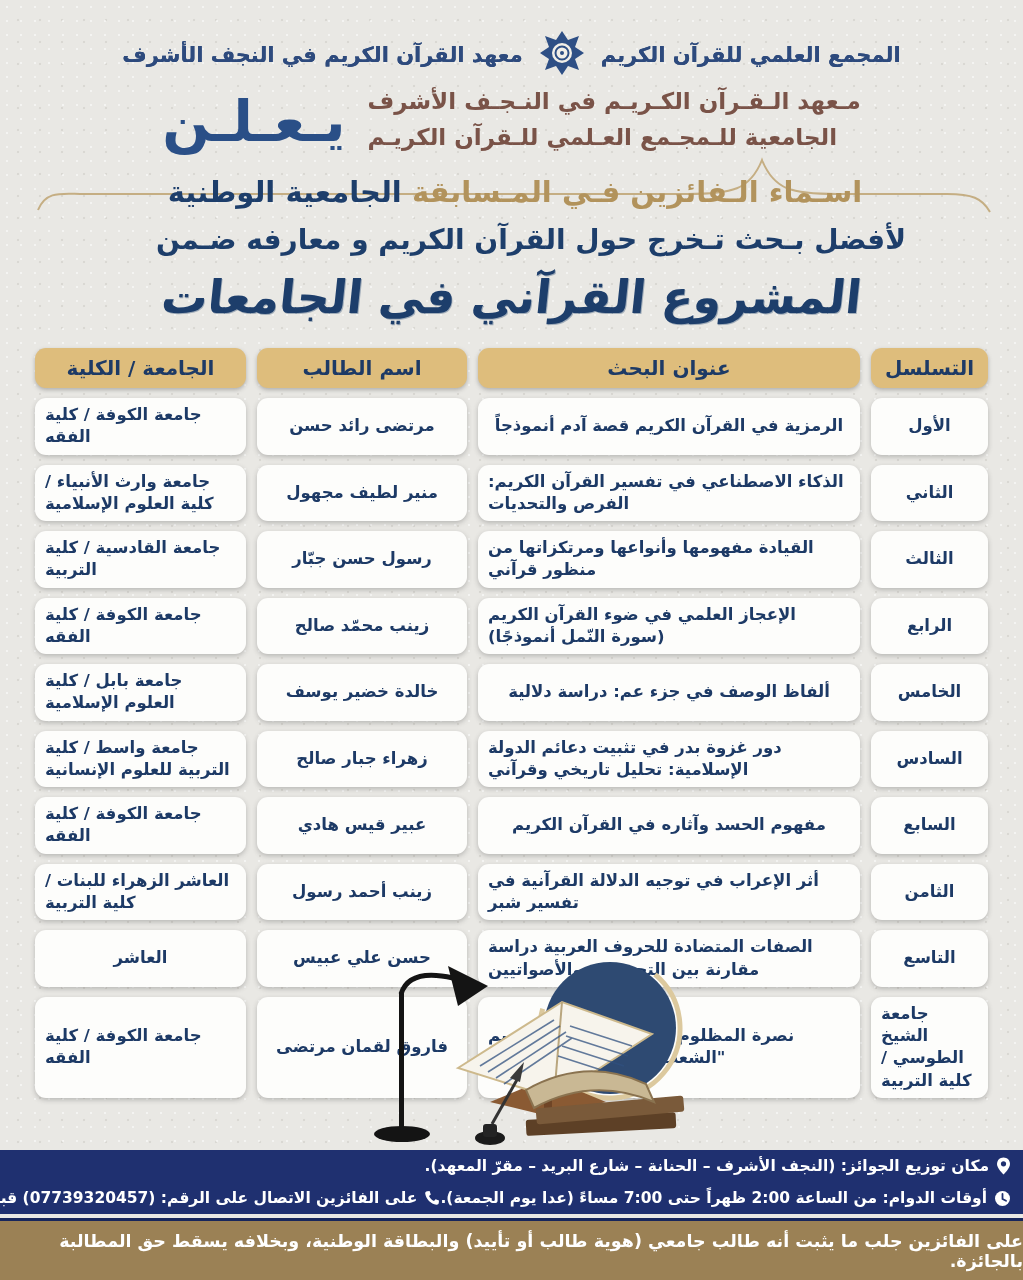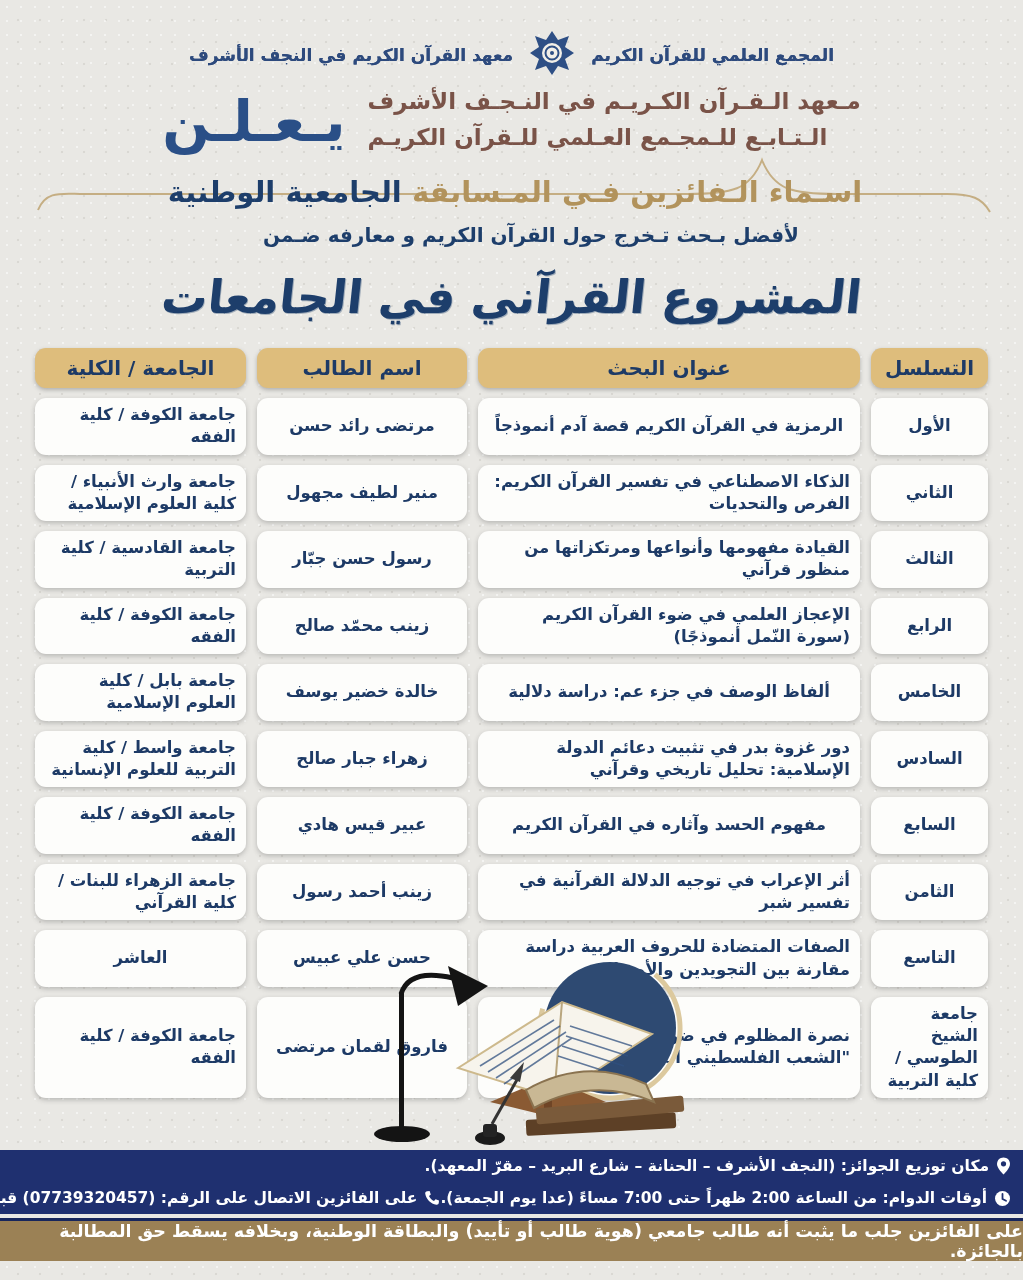--- a/index.html
+++ b/index.html
@@ -13,55 +13,55 @@
       radial-gradient(rgba(170,168,160,.25) 1px, transparent 1.6px);
     background-size:14px 14px, 22px 22px;
     background-position:0 0, 7px 9px;
   }
   
   .logo-row{
     position:absolute; top:30px; left:0; right:0;
     display:flex; justify-content:center; align-items:center; gap:16px;
   }
   .callig-logo{
-    color:#2d4a7d; font-weight:bold; font-size:17px;
+    color:#2d4a7d; font-weight:bold; font-size:21px;
     text-shadow:0 0 .4px #2d4a7d; letter-spacing:-.5px;
   }
   .announce-row{
     position:absolute; top:84px; left:0; right:0;
     display:flex; justify-content:center; align-items:center; gap:22px;
   }
   .announce-word{
     color:#2a4f87; font-size:56px; font-weight:900; line-height:1;
     padding-top:4px;
   }
   .institute-lines{ text-align:left; color:#7a5348; font-weight:bold;
     font-size:23px; line-height:1.55; }
   .brace{ position:absolute; top:148px; right:28px; }
   
   .title-block{ position:absolute; top:172px; left:7px; right:0; text-align:center; }
   .title-l1{ font-size:29px; font-weight:900; line-height:1.4; }
   .title-gold{ color:#b2935c; }
   .title-navy{ color:#1d3e6b; }
-  .title-l2{ font-size:20px; font-weight:900; color:#1d3e6b; margin-top:10px;margin-left:32px; }
+  .title-l2{ font-size:28px; font-weight:900; color:#1d3e6b; margin-top:10px;margin-left:32px; }
   .callig-title{
     position:absolute; top:270px; left:0; right:0; text-align:center;
     color:#1d3e6b; font-size:46px; font-weight:900;
     transform:skewX(-6deg); letter-spacing:-2px;
     text-shadow:1px 1px 0 rgba(29,62,107,.35);
   }
   
   .winners-table{
     position:absolute; top:348px; right:35px; left:35px;
     display:grid;
     grid-template-columns:117px 382px 210px 211px;
     column-gap:11px; row-gap:10px;
   }
   .cell{
-    display:flex; align-items:center; justify-content:center; text-align:right;
+    display:flex; align-items:center; justify-content:center; text-align:left;
     background:#fdfdfb; border-radius:11px;
     box-shadow:0 2px 5px rgba(70,70,70,.3);
     color:#1d3a66; font-weight:bold; font-size:16.5px; line-height:1.35;
     padding:6px 10px; min-height:50px;
   }
   .cell.hdr{
     background:#debd7c; font-size:20px; min-height:40px; padding:4px 10px;
     box-shadow:0 2px 4px rgba(70,70,70,.35);
   }
   
@@ -69,21 +69,21 @@
   
   .footer-navy{
     position:absolute; top:1150px; left:0; width:100%; height:64px;
     background:#1f3070; color:#fff; font-weight:bold; font-size:15.5px;
     padding:7px 12px; display:flex; flex-direction:column; justify-content:space-between;
   }
   .f-row{ display:flex; justify-content:space-between; align-items:center; }
   .f-item{ display:flex; align-items:center; gap:7px; white-space:nowrap; }
   .f-item svg{ flex:0 0 auto; }
   .footer-gold{
-    position:absolute; top:1218px; left:0; width:100%; height:43px;
+    position:absolute; top:1218px; left:0; width:100%; height:62px;
     background:#9b8155; color:#fff; font-weight:bold; font-size:17.5px;
     display:flex; align-items:center; justify-content:center;
     border-top:3px solid #17265c;
   }
 </style>
 </head>
 <body>
 
 <div class="page">
 
@@ -96,21 +96,21 @@
         <circle cx="23" cy="23" r="6.5" fill="none" stroke="#2e4f85" stroke-width="2"></circle>
         <circle cx="23" cy="23" r="2" fill="#2e4f85"></circle>
       </svg>
     </span>
     <span class="callig-logo">معهد القرآن الكريم في النجف الأشرف</span>
   </div>
 
   <div class="announce-row">
     <div class="institute-lines">
       <div>مـعهد الـقـرآن الكـريـم في النـجـف الأشرف</div>
-      <div>الـتـابـع للـمجـمع العـلمي للـقرآن الكريـم</div>
+      <div>الجامعية للـمجـمع العـلمي للـقرآن الكريـم</div>
     </div>
     <div class="announce-word">يـعـلـن</div>
   </div>
 
   <div class="brace">
     <svg width="963" height="70" viewBox="0 0 963 70">
       <path d="M6,62 C14,42 30,46 52,46 L655,46 C700,46 718,42 730,12 C742,42 760,46 805,46 L915,46 C940,46 950,50 958,64" fill="none" stroke="#c5ae83" stroke-width="2"></path>
     </svg>
   </div>
 
@@ -159,21 +159,21 @@
     <div class="cell">جامعة واسط / كلية التربية للعلوم الإنسانية</div>
 
     <div class="cell">السابع</div>
     <div class="cell">مفهوم الحسد وآثاره في القرآن الكريم</div>
     <div class="cell">عبير قيس هادي</div>
     <div class="cell">جامعة الكوفة / كلية الفقه</div>
 
     <div class="cell">الثامن</div>
     <div class="cell">أثر الإعراب في توجيه الدلالة القرآنية في تفسير شبر</div>
     <div class="cell">زينب أحمد رسول</div>
-    <div class="cell">جامعة الزهراء للبنات / كلية القرآني</div>
+    <div class="cell">العاشر الزهراء للبنات / كلية التربية</div>
 
     <div class="cell">التاسع</div>
     <div class="cell">الصفات المتضادة للحروف العربية دراسة مقارنة بين التجويدين والأصواتيين</div>
     <div class="cell">حسن علي عبيس</div>
     <div class="cell">العاشر</div>
 
     <div class="cell">جامعة الشيخ الطوسي / كلية التربية</div>
     <div class="cell">نصرة المظلوم في ضوء القرآن الكريم "الشعب الفلسطيني أنموذجاً"</div>
     <div class="cell">فاروق لقمان مرتضى</div>
     <div class="cell">جامعة الكوفة / كلية الفقه</div>

